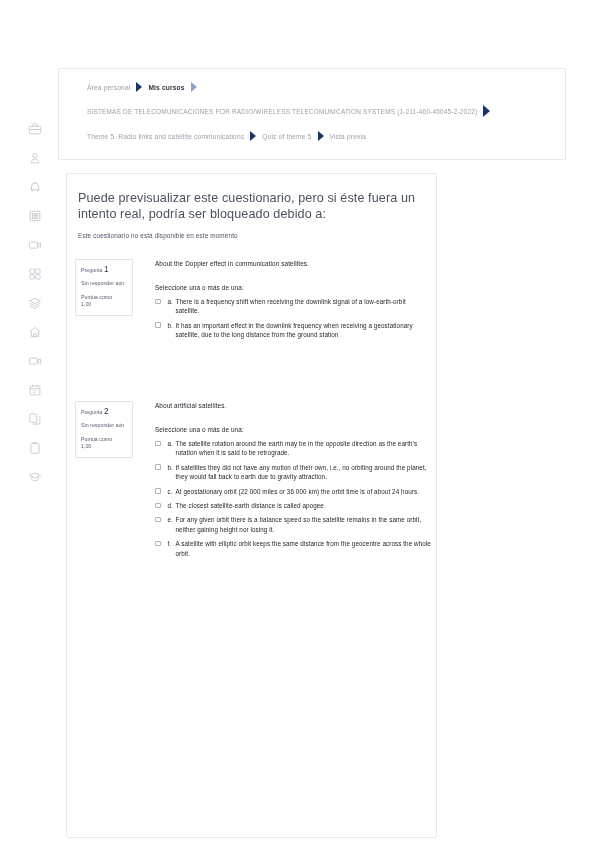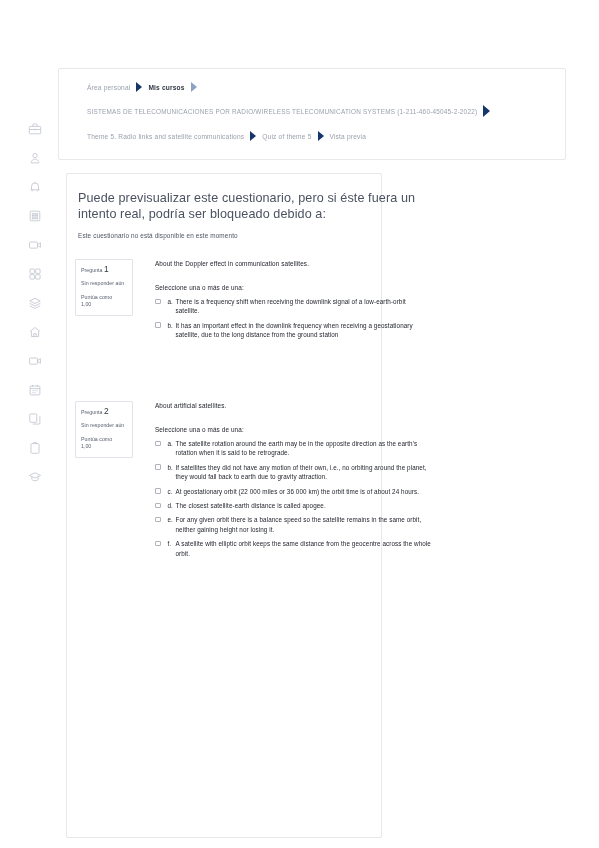--- a/index.html
+++ b/index.html
@@ -65,21 +65,21 @@
   }
   .sep.light { border-left-color: #8ba3c7; }
   .sep.big {
     border-top-width: 6px; border-bottom-width: 6px; border-left-width: 7px;
   }
 
   
   .content-card {
     position: absolute;
     left: 66px; top: 173px;
-    width: 316px; height: 665px;
+    width: 371px; height: 665px;
     background: #ffffff;
     border: 1px solid #e6e8ec;
     border-radius: 2px;
   }
 
   .quiz-title {
     position: absolute;
     left: 11px; top: 16px;
     width: 348px;
     font-size: 12.6px;

